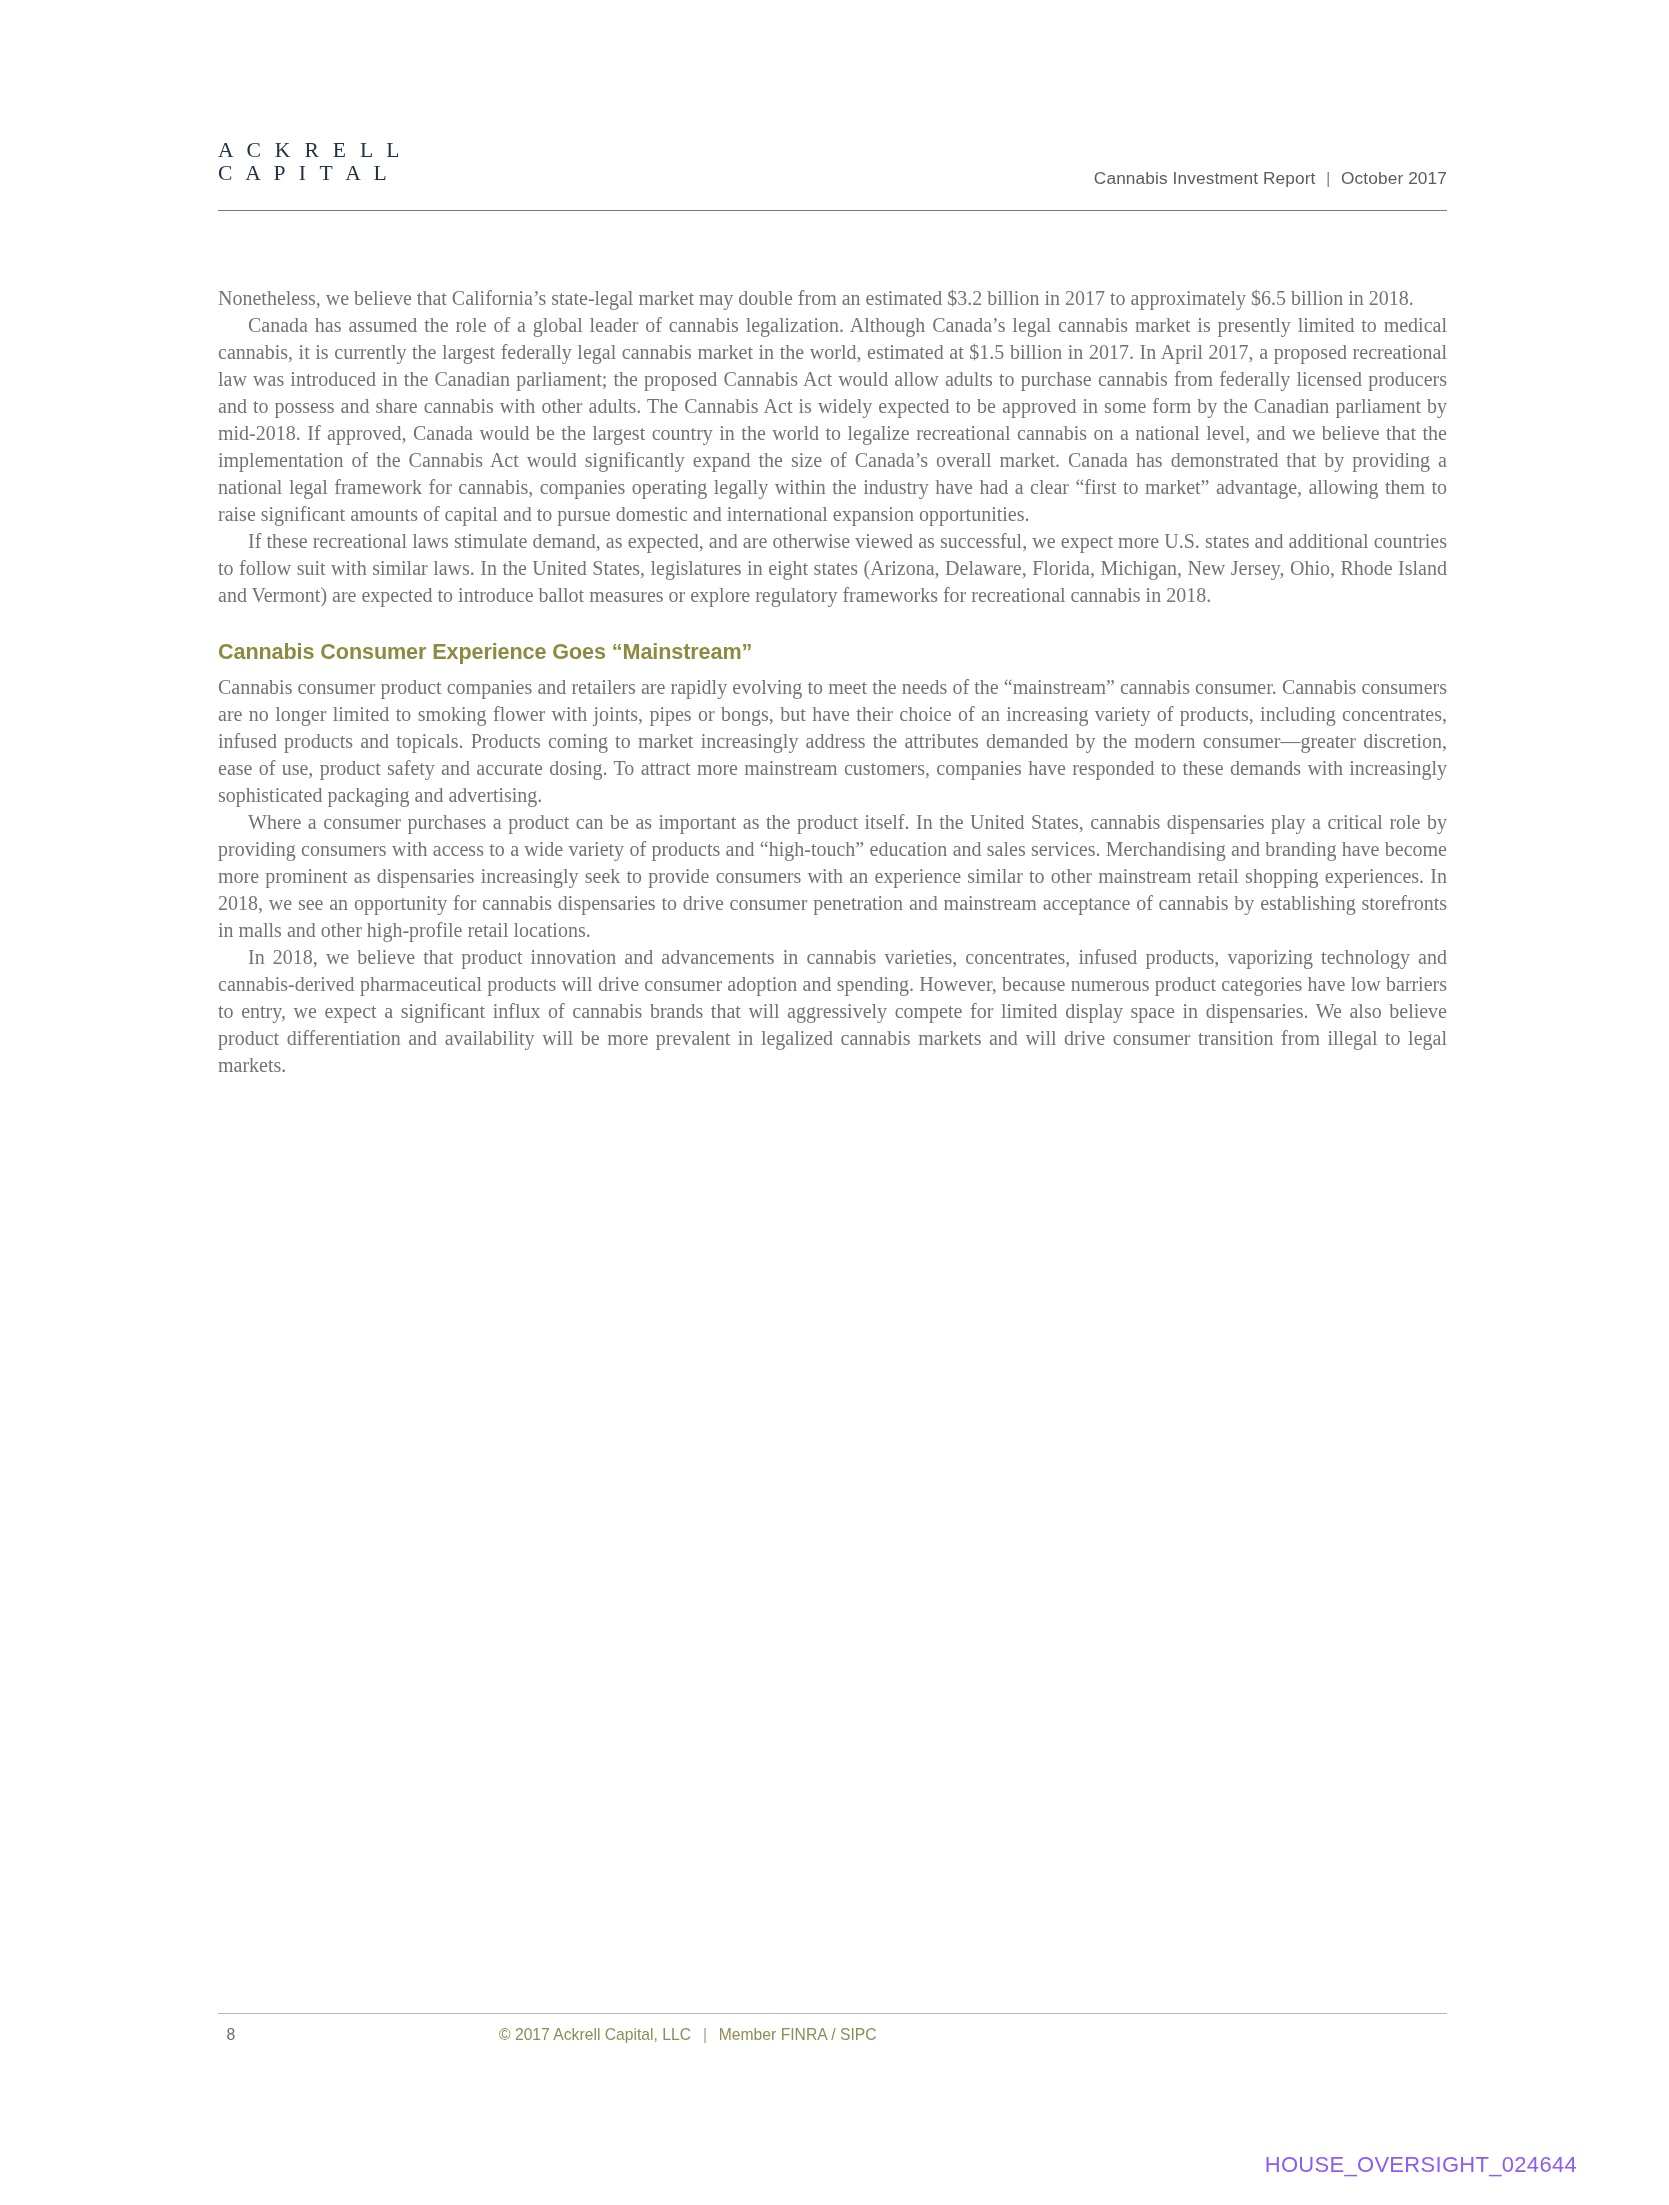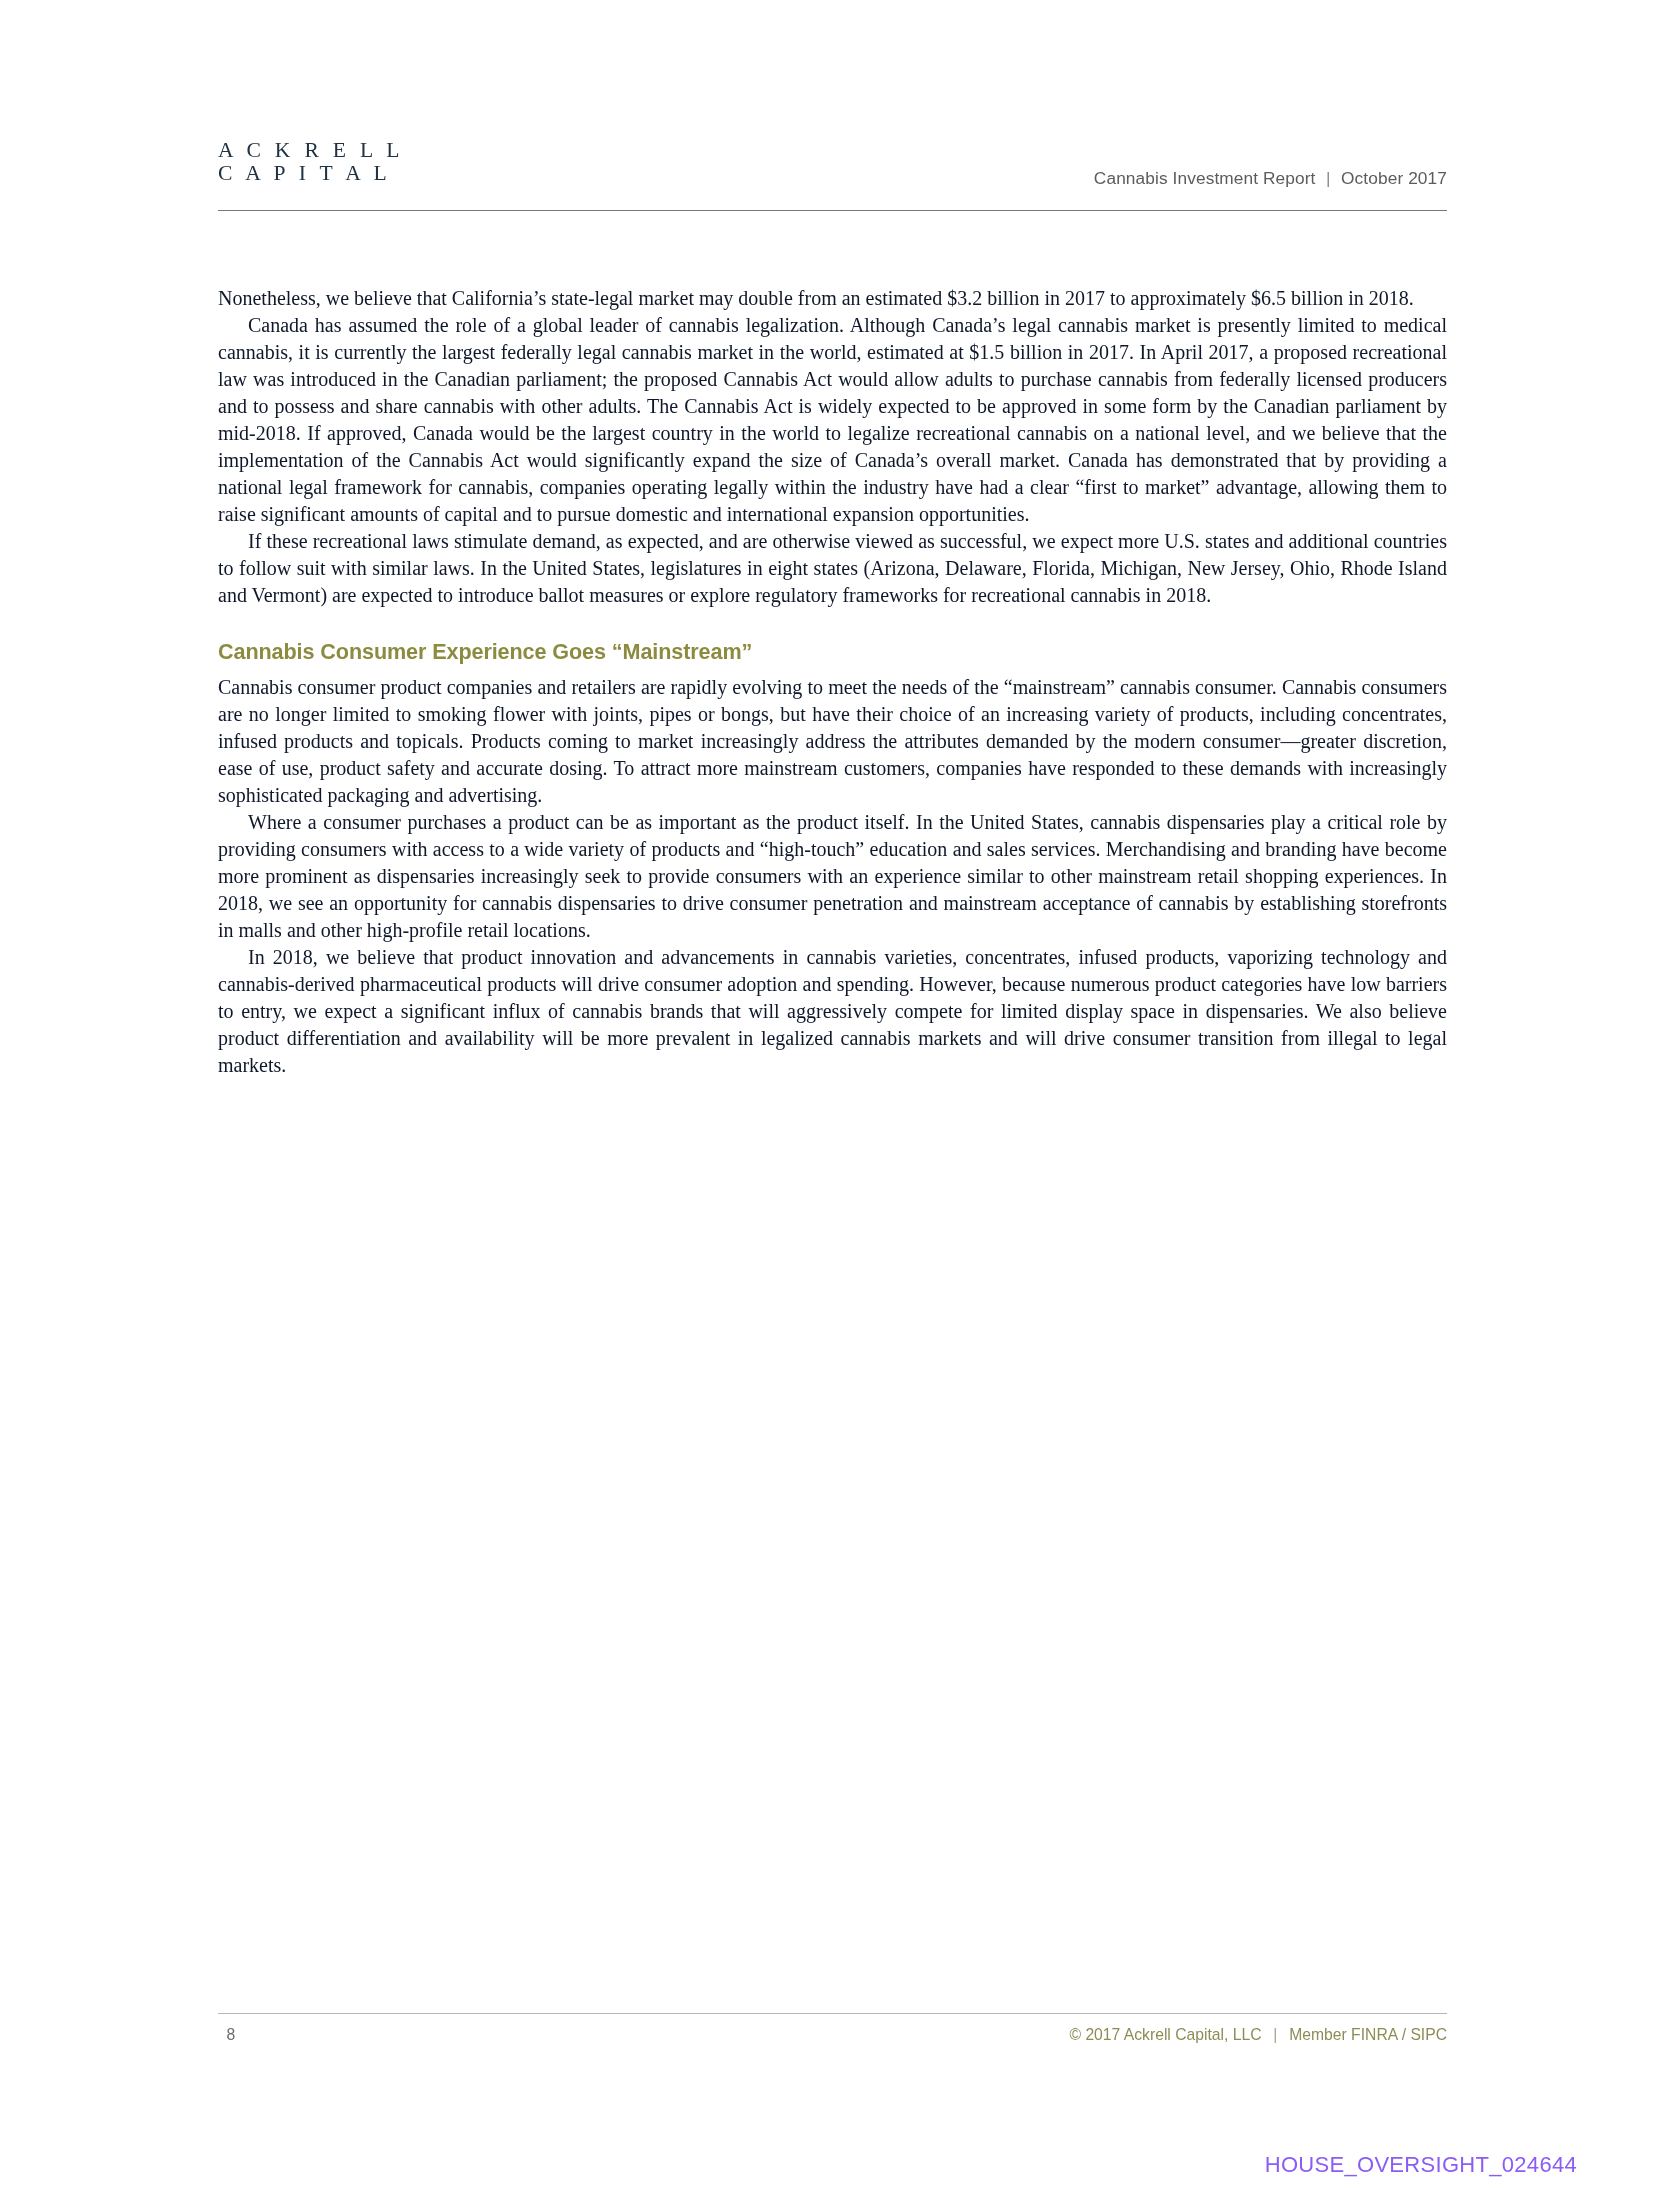--- a/index.html
+++ b/index.html
@@ -76,21 +76,21 @@
     top: 257px;
     left: 218px;
     width: 1229px;
   }
   p.body {
     margin: 0;
     font-size: 20px;
     line-height: 27px;
     text-align: justify;
     text-justify: inter-word;
-    color: #0f172a;
+    color: #737373;
     -webkit-hyphens: none;
     hyphens: none;
   }
   p.indent {
     text-indent: 30px;
   }
   .spacer-sm { height: 0px; }
   .spacer-md { height: 30px; }
 
   h2.section {
@@ -125,21 +125,21 @@
     position: absolute;
     left: 8.5px;
     top: 0;
     color: #6b6b6b;
   }
   .footer .footer-center {
     position: absolute;
     left: 0;
     right: 0;
     top: 0;
-    text-align: right;
+    text-align: left;
     color: #8d8c55;
     padding-left: 281px;
   }
   .footer .footer-center .sep {
     display: inline-block;
     padding: 0 11.8px;
     color: #a5a48a;
   }
 
   .bates {

